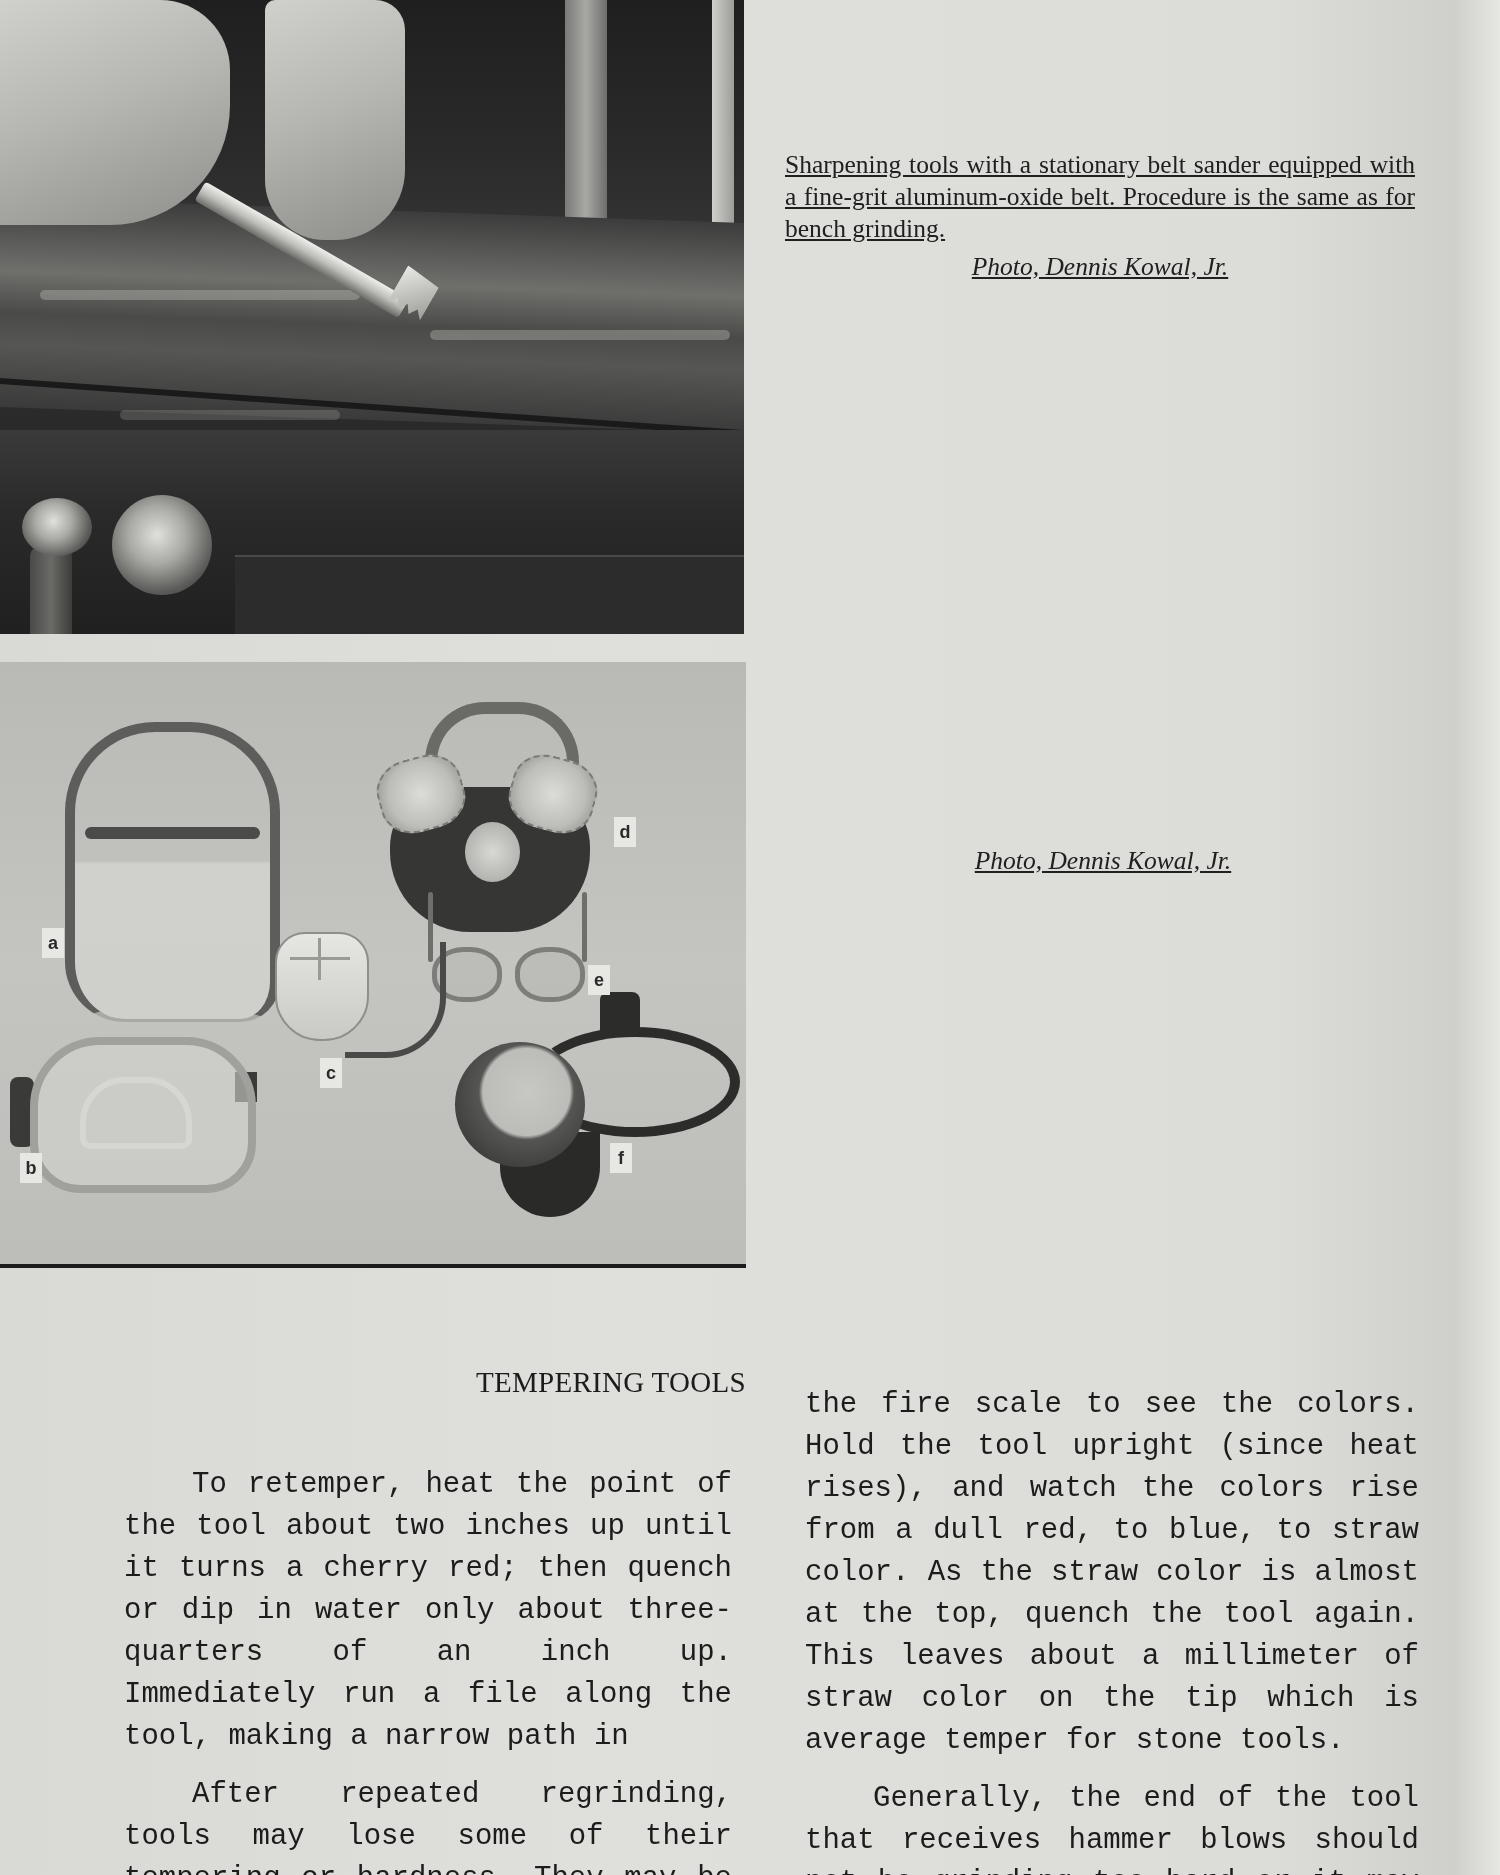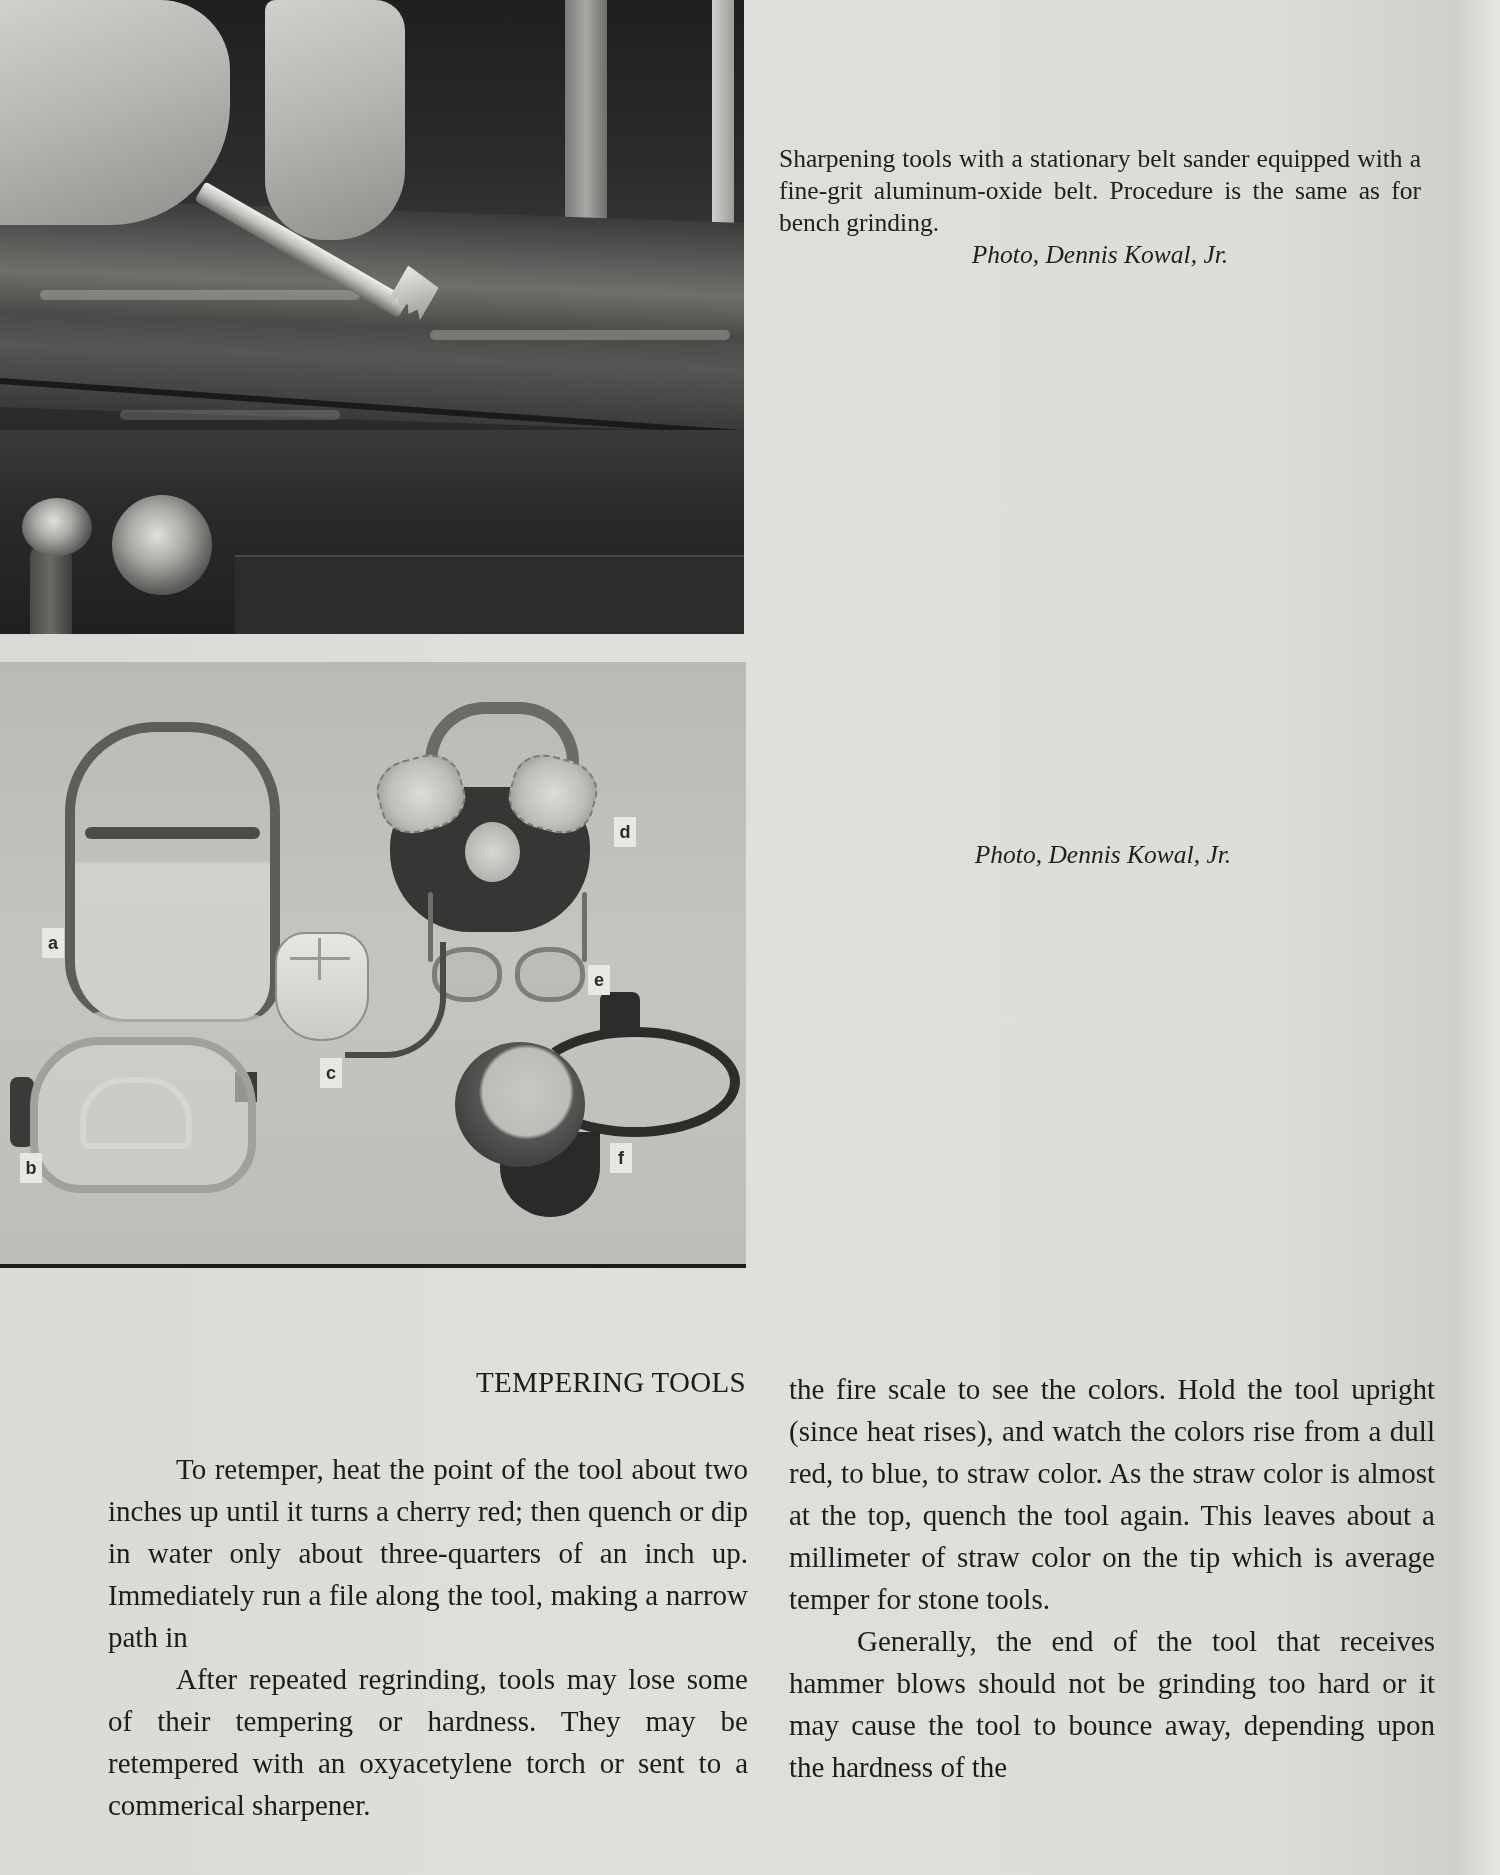--- a/index.html
+++ b/index.html
@@ -228,21 +228,21 @@
     }
 
     
     .caption {
       position: absolute;
       font-size: 25.5px;
       line-height: 32px;
       color: #202020;
       text-align: justify;
     }
-    .caption p { margin: 0; }
+    .caption p { margin: 6px; text-decoration: underline; }
     .caption .credit {
       text-align: center;
       font-style: italic;
     }
     .caption-1 { left: 779px; top: 143px; width: 642px; }
     .caption-2 { left: 781px; top: 839px; width: 644px; }
 
     
     .section-heading {
       position: absolute;
@@ -254,22 +254,23 @@
     }
     .column {
       position: absolute;
       font-size: 29px;
       line-height: 42px;
       color: #1c1c1c;
       text-align: justify;
       hyphens: none;
     }
     .column p {
-      margin: 0;
+      margin: 16px;
       text-indent: 68px;
+      font-family: Liberation Mono, monospace;
     }
     .column p.no-indent { text-indent: 0; }
     .col-left { left: 108px; top: 1448px; width: 640px; }
     .col-right { left: 789px; top: 1368px; width: 646px; }
   </style>
 </head>
 <body>
 
 <div class="page">
 

